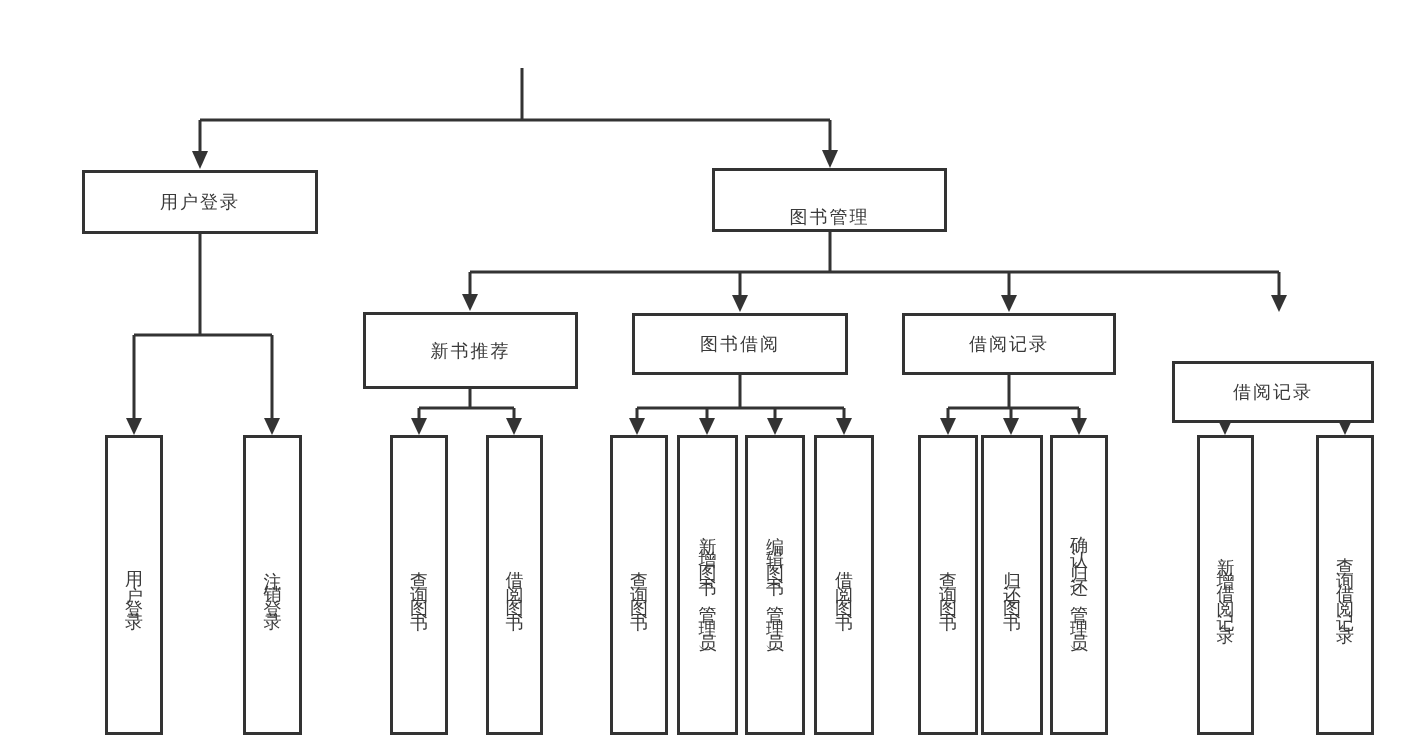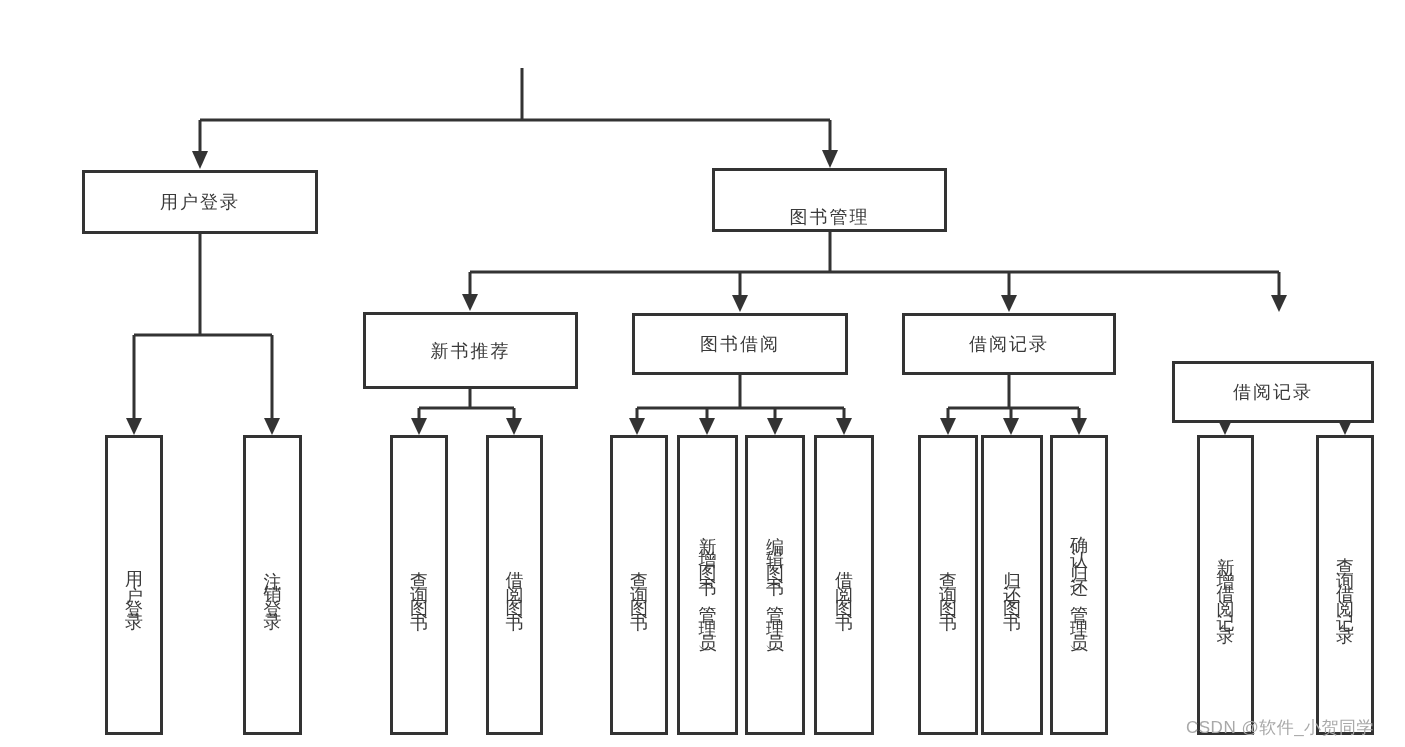--- a/index.html
+++ b/index.html
@@ -154,15 +154,14 @@
     <span>确认归还（管理员）</span>
   </div>
 
   <div class="node vnode v12">
     <span>新增借阅记录</span>
   </div>
   <div class="node vnode v13">
     <span>查询借阅记录</span>
   </div>
 
-  <div class="watermark">CSDN @软件_小贺同学</div>
 
 </div>
 
 </body></html>

